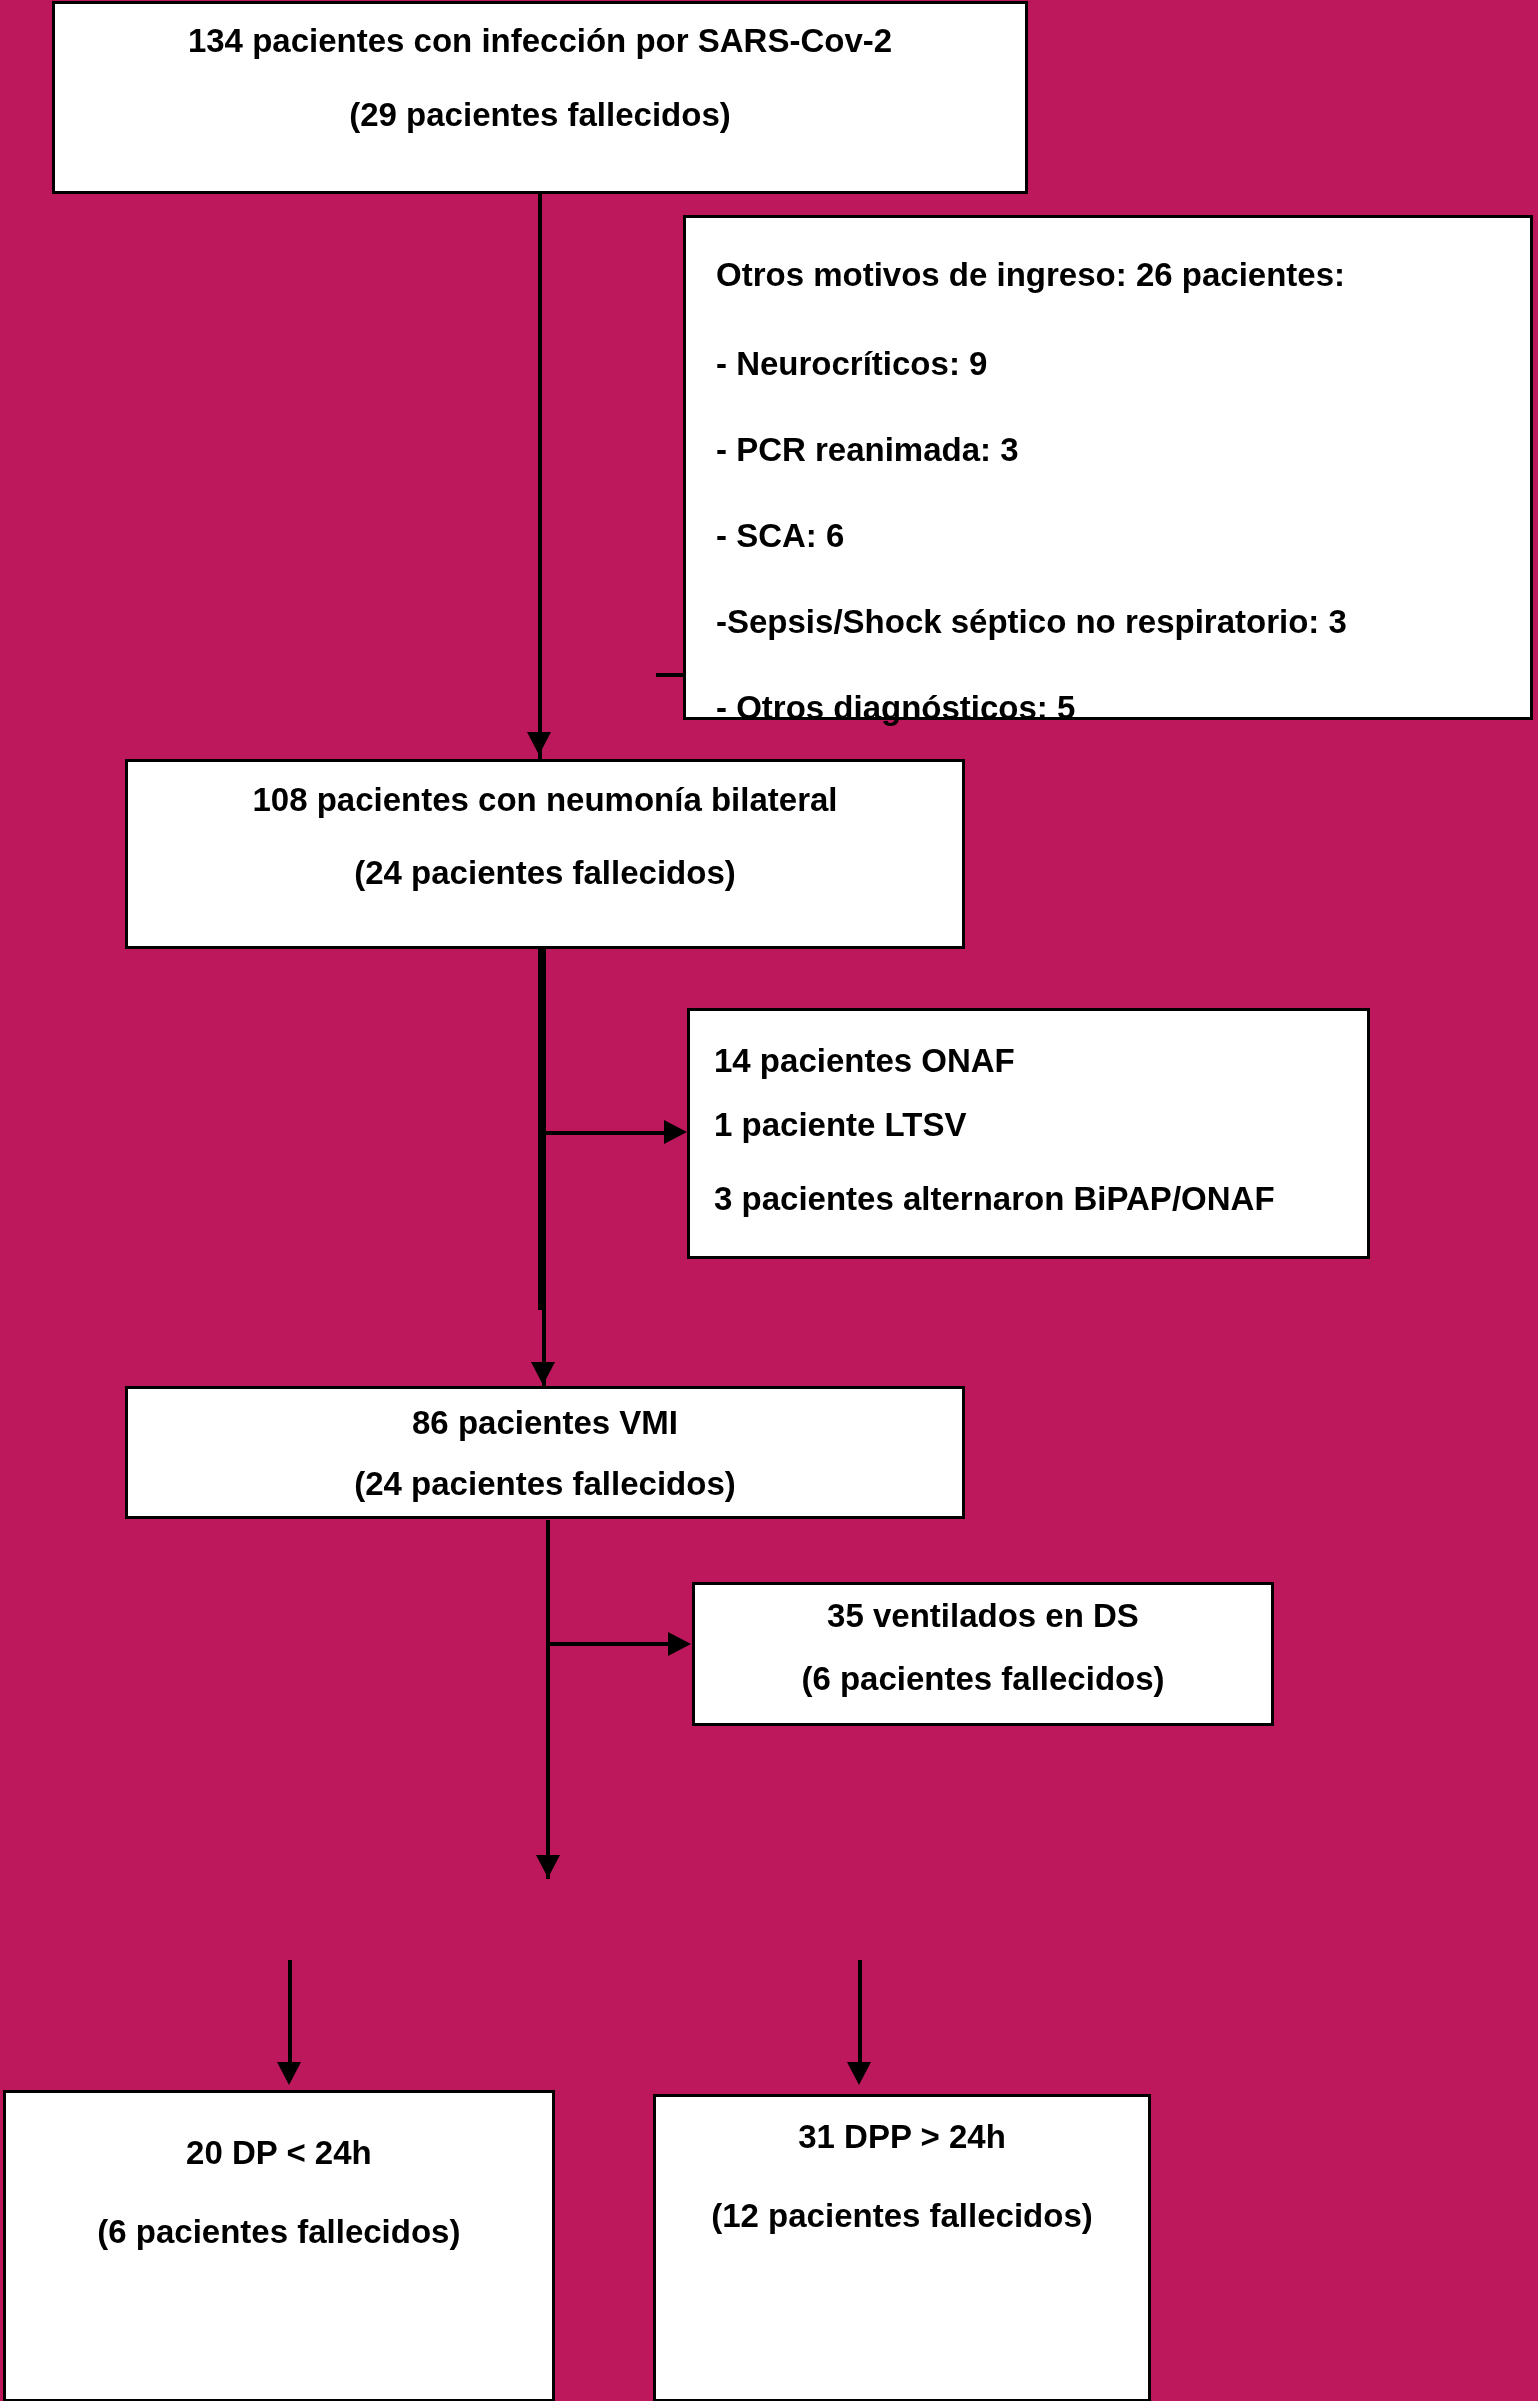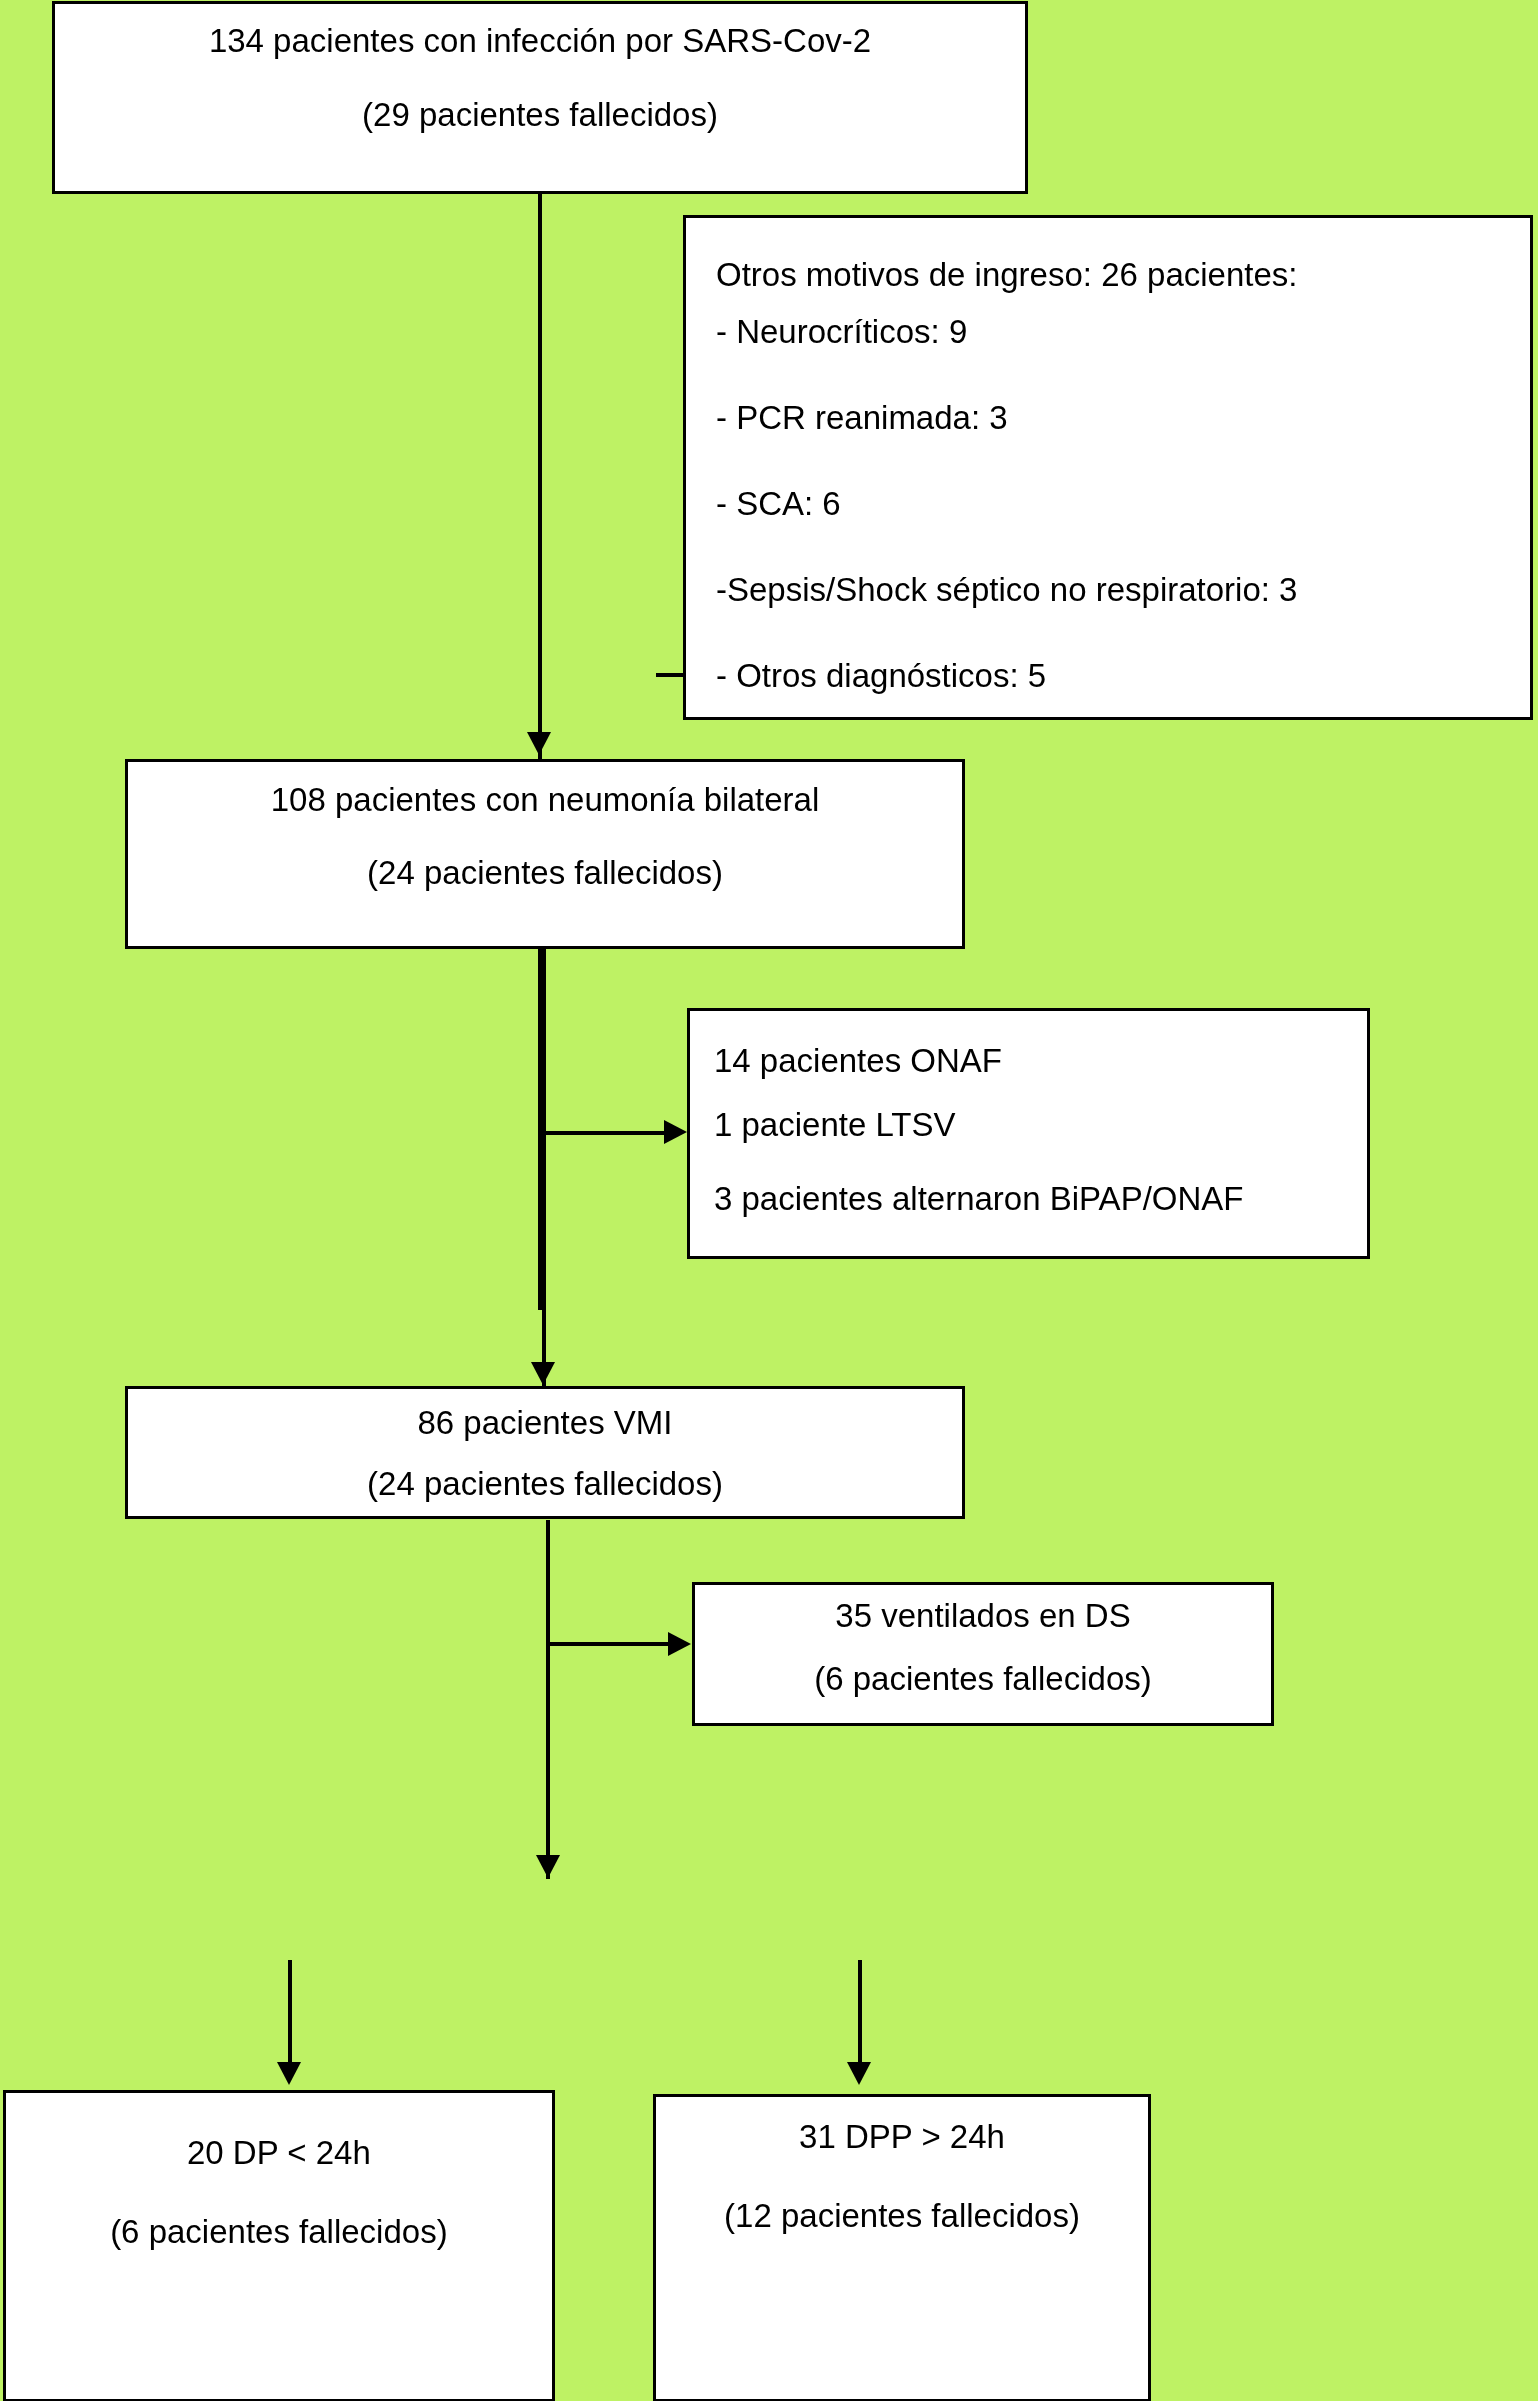--- a/index.html
+++ b/index.html
@@ -5,24 +5,25 @@
 <style>
   html, body {
     margin: 0;
     padding: 0;
     background: #ffffff;
   }
   #canvas {
     position: relative;
     width: 1539px;
     height: 2401px;
-    background: #bef264;
+    background: #be185d;
     font-family: "Liberation Sans", sans-serif;
     color: #000000;
     overflow: hidden;
+    font-weight: bold;
   }
   .box {
     position: absolute;
     box-sizing: border-box;
     border: 3.5px solid #000000;
     background: #ffffff;
     display: flex;
     flex-direction: column;
     justify-content: flex-start;
     z-index: 2;
@@ -78,21 +79,21 @@
     <div class="txt" style="margin-top:41px;">(29 pacientes fallecidos)</div>
   </div>
 
   <div class="vline" style="left:538px; top:194px; height:1116px;"></div>
   <div class="arrow-down" style="left:527px; top:732px;"></div>
 
   <div class="hline" style="left:656px; top:673px; width:32px;"></div>
 
   <div class="box left-h" style="left:683px; top:215px; width:850px; height:505px; padding-left:30px; padding-top:24px;">
     <div class="txt" style="margin-top:16px;">Otros motivos de ingreso: 26 pacientes:</div>
-    <div class="txt" style="margin-top:24px;">- Neurocríticos: 9</div>
+    <div class="txt" style="margin-top:56px;">- Neurocríticos: 9</div>
     <div class="txt" style="margin-top:53px;">- PCR reanimada: 3</div>
     <div class="txt" style="margin-top:53px;">- SCA: 6</div>
     <div class="txt" style="margin-top:53px;">-Sepsis/Shock séptico no respiratorio: 3</div>
     <div class="txt" style="margin-top:53px;">- Otros diagnósticos: 5</div>
   </div>
 
   <div class="box center-h" style="left:125px; top:759px; width:840px; height:190px; padding-top:10.4px;">
     <div class="txt" style="margin-top:10.4px;">108 pacientes con neumonía bilateral</div>
     <div class="txt" style="margin-top:40px;">(24 pacientes fallecidos)</div>
   </div>

